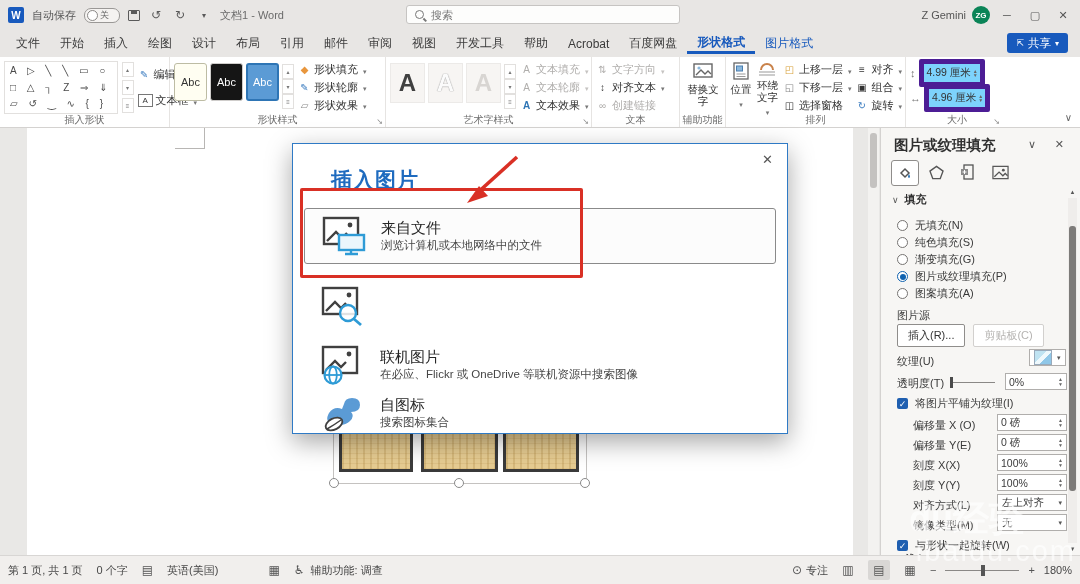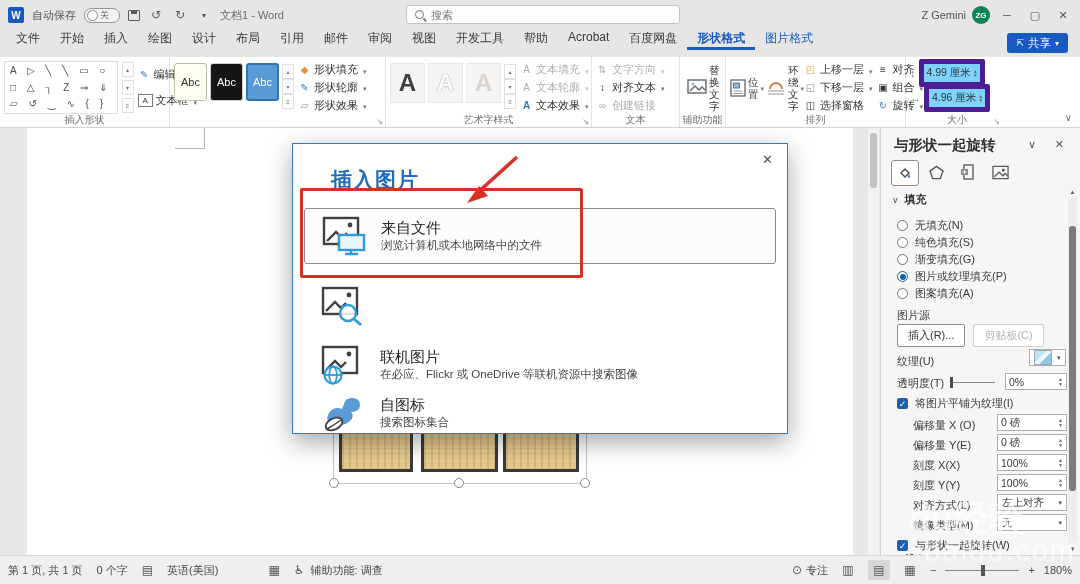--- a/index.html
+++ b/index.html
@@ -15,21 +15,21 @@
   .i-save{width:10px;height:9px;border:1.5px solid #5a5a5a;border-radius:1px;position:relative}
   .i-save::before{content:"";position:absolute;top:0;left:2px;right:2px;height:3px;background:#5a5a5a}
   #searchbox{left:406px;top:5px;width:274px;height:19px;background:#fdfdfc;border:1px solid #c6c4c2;border-radius:3px;display:flex;align-items:center;gap:5px;padding:8px 8px;box-sizing:border-box}
   #searchbox input{border:none;outline:none;background:transparent;font-size:11px;color:#666;width:100%;font-family:inherit}
   .i-search{width:7px;height:7px;border:1.5px solid #777;border-radius:50%;position:relative;flex:none}
   .i-search::after{content:"";position:absolute;width:4px;height:1.5px;background:#777;transform:rotate(45deg);right:-4px;bottom:-2px}
   #tb-right{position:absolute;right:6px;top:0;height:30px;display:flex;align-items:center;gap:6px}
   .avatar{width:18px;height:18px;border-radius:50%;background:#0b8457;color:#fff;font-size:8px;display:flex;align-items:center;justify-content:center;font-weight:bold}
   .winbtn{width:22px;text-align:center;font-size:11px;color:#555}
   
-  #tabbar{left:0;top:30px;width:1080px;height:27px;background:#e8e6e4;display:flex;align-items:flex-start;padding-left:6px;box-sizing:border-box;font-size:12px}
+  #tabbar{left:0;top:30px;width:1080px;height:27px;background:#e8e6e4;display:flex;align-items:center;padding-left:6px;box-sizing:border-box;font-size:12px}
   .tab{padding:0 10px;display:flex;align-items:center;color:#3b3b3b}
   .tab.activ{color:#185abd;font-weight:bold;border-bottom:3px solid #185abd}
   .tab.ctx{color:#185abd}
   #sharebtn{position:absolute;right:12px;top:33px;height:20px;background:#185abd;border-radius:3px;color:#fff;font-size:11.5px;display:flex;align-items:center;gap:4px;padding:0 9px}
   #sharebtn::after{content:"▾";font-size:8px}
   
   #ribbon{left:0;top:57px;width:1080px;height:71px;background:#fff;border-bottom:1px solid #d4d2d0;display:flex;box-sizing:border-box}
   .grp{position:relative;border-right:1px solid #e6e4e2;padding:4px 3px 13px 4px;box-sizing:border-box;display:flex;gap:4px}
   .grp-label{position:absolute;bottom:0;left:0;right:0;text-align:center;font-size:10px;color:#6b6b6b}
   .launcher{position:absolute;bottom:1px;right:2px;font-size:8px;color:#8a8a8a}
@@ -43,21 +43,21 @@
   .mini-btn .car::after{content:"▾";font-size:7px;color:#777;margin-left:2px}
   .mini-btn.dis .car::after{color:#c5c3c1}
   .ic{width:13px;text-align:center;font-size:10px;flex:none}
   .sw{width:33px;height:38px;border:1px solid #cfcdcb;border-radius:3px;display:flex;align-items:center;justify-content:center;font-size:11px;box-sizing:border-box}
   .sw1{background:#fffef2;border-color:#bdbca4;color:#333}
   .sw2{background:#151515;color:#fff}
   .sw3{background:#5b9bd5;color:#fff;border:2px solid #2e75b5}
   .swrow{display:flex;gap:3px;align-items:flex-start;padding-top:2px}
   .wa{width:35px;height:40px;background:#f7f5f3;display:flex;align-items:center;justify-content:center;font-size:24px;font-weight:bold;border:1px solid #eceae8;box-sizing:border-box}
   .wa1{color:#404040}.wa2{color:#fbfbfb;text-shadow:0 0 1px #9a9a9a, 0 0 1px #9a9a9a}.wa3{color:#d8d5d2}
-  .big{display:flex;flex-direction:row;align-items:center;width:32px;font-size:10.5px;color:#333;text-align:center;line-height:12px;justify-content:flex-start;gap:2px;word-break:break-all}
+  .big{display:flex;flex-direction:column;align-items:center;width:32px;font-size:10.5px;color:#333;text-align:center;line-height:12px;justify-content:flex-start;gap:2px;word-break:break-all}
   .big .bic{font-size:16px;color:#555;height:20px;display:flex;align-items:center}
   .big .car2::after{content:"▾";font-size:7px;color:#777}
   .spin{display:flex;align-items:center;border:5px solid #4c1d95;background:#7dd3fc;height:28px;width:66px;font-size:10.5px;padding:0 3px;border-radius:2px;box-sizing:border-box;gap:2px}
   .spin .val{flex:1;white-space:nowrap}
   .updown{display:flex;flex-direction:column;font-size:5px;color:#666;line-height:4.5px}
   .sizerow{display:flex;align-items:center;gap:3px;height:20px}
   .sizeic{font-size:11px;color:#777}
   #ribchev{position:absolute;right:8px;bottom:4px;font-size:10px;color:#666}
   
   #docarea{left:0;top:128px;width:880px;height:427px;background:#e9e8e6;overflow:hidden}
@@ -222,20 +222,21 @@
         <span class="ic" style="color:#3f7fc1">✎</span>
         <span>形状轮廓</span>
           <span class="car"></span>
       </div>
       <div class="mini-btn">
         <span class="ic" style="color:#8a8a8a">▱</span>
         <span>形状效果</span>
           <span class="car"></span>
       </div>
     </div>
+    <div class="grp-label">形状样式</div>
     <div class="launcher">↘</div>
   </div>
 
   <div class="grp" style="width:206px">
     <div class="swrow">
       <div class="wa wa1">A</div>
       <div class="wa wa2">A</div>
       <div class="wa wa3">A</div>
       <div class="galarrows">
           <span>▴</span>
@@ -457,21 +458,21 @@
   </div>
 </div>
 
 <div id="redbox" class="abs"></div>
 <svg id="redarrow" class="abs" width="70" height="60">
   <line x1="62" y1="5" x2="20" y2="43" stroke="#d93025" stroke-width="3.6"></line>
   <polygon points="12,51 33,44 24,34" fill="#d93025"></polygon>
 </svg>
 
 <div id="pane" class="abs">
-  <div id="pane-title">与形状一起旋转</div>
+  <div id="pane-title">图片或纹理填充</div>
   <span class="pane-hbtn" style="right:44px">∨</span>
   <span class="pane-hbtn" style="right:16px">✕</span>
 
   <div class="ptool sel" style="left:10px">
     <svg width="16" height="16" viewBox="0 0 16 16">
         <path d="M4 8 L8 4 L12 8 L8 12 z" fill="none" stroke="#555" stroke-width="1.5"></path>
         <path d="M12 9 q2 3 0 4 q-2 -1 0 -4z" fill="#2e75b5"></path>
       </svg>
   </div>
   <div class="ptool" style="left:42px">

